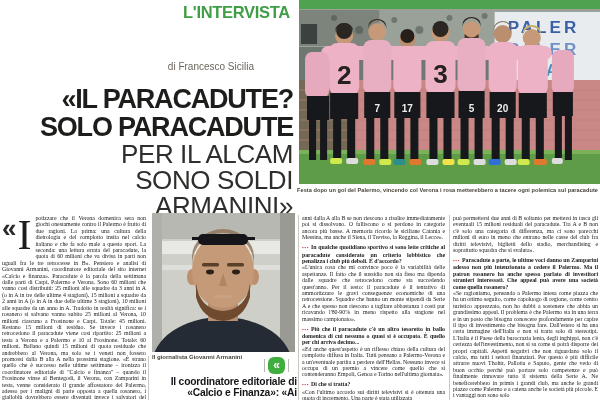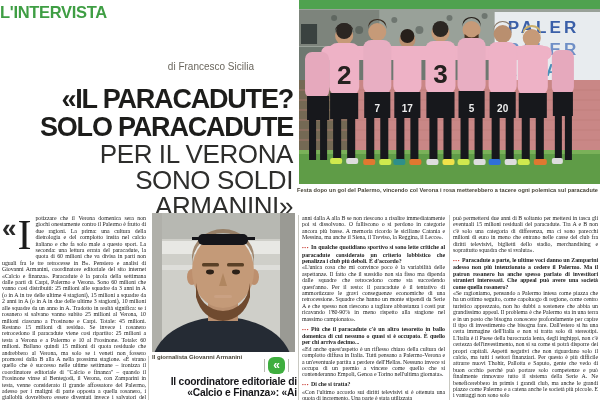--- a/index.html
+++ b/index.html
@@ -1,20 +1,20 @@
 <!DOCTYPE html>
 <html><head>
 <meta charset="utf-8">
 <style>
   html,body{margin:0;padding:0;background:#888;}
   .page{position:relative;width:600px;height:400px;background:#ffffff;overflow:hidden;
         font-family:"Liberation Sans",sans-serif;}
 
   
-  .kicker{position:absolute;top:4px;left:0;width:290px;color:#3f9e44;
+  .kicker{position:absolute;top:4px;left:0;width:290px;text-align:right;color:#3f9e44;
           font-weight:bold;font-size:16.5px;line-height:17px;letter-spacing:-0.3px;}
   .byline{position:absolute;top:40px;left:0;width:290px;text-align:right;
           padding-right:36px;box-sizing:border-box;font-size:10px;color:#6b675e;margin-top:21px;}
 
   
   .headline{position:absolute;top:86px;left:0;width:293px;text-align:right;color:#1d1d1b;}
   .hl-bold{display:block;font-weight:700;font-size:27px;line-height:27.5px;letter-spacing:-1.2px;}
   .hl-light{display:block;font-weight:400;font-size:26px;line-height:26px;letter-spacing:-0.4px;color:#2e2e2c;}
 
   
@@ -62,21 +62,21 @@
 <div class="page">
 
   <div class="kicker">
     <span>L'INTERVISTA</span><br>
   </div>
   <div class="byline">di Francesco Sicilia</div>
 
   <h1 class="headline" style="margin:0;font-weight:normal;">
     <span class="hl-bold">«IL PARACADUTE?</span>
     <span class="hl-bold">SOLO PARACADUTE</span>
-    <span class="hl-light">PER IL VERONA</span>
+    <span class="hl-light">PER IL ALCAM</span>
     <span class="hl-light">SONO SOLDI ARMANINI»</span>
   </h1>
 
   <figure class="main-photo" style="margin:0;">
     <svg viewBox="0 0 300 184" preserveAspectRatio="none">
       <rect width="300" height="184" fill="#8b9286"></rect>
       <rect width="300" height="9" fill="#4fa24f"></rect>
       <rect y="9" width="300" height="38" fill="#99a199"></rect>
       <rect y="10" width="80" height="36" fill="#7d847c"></rect>
       <rect x="2" y="24" width="16" height="20" fill="#3a4240"></rect>

